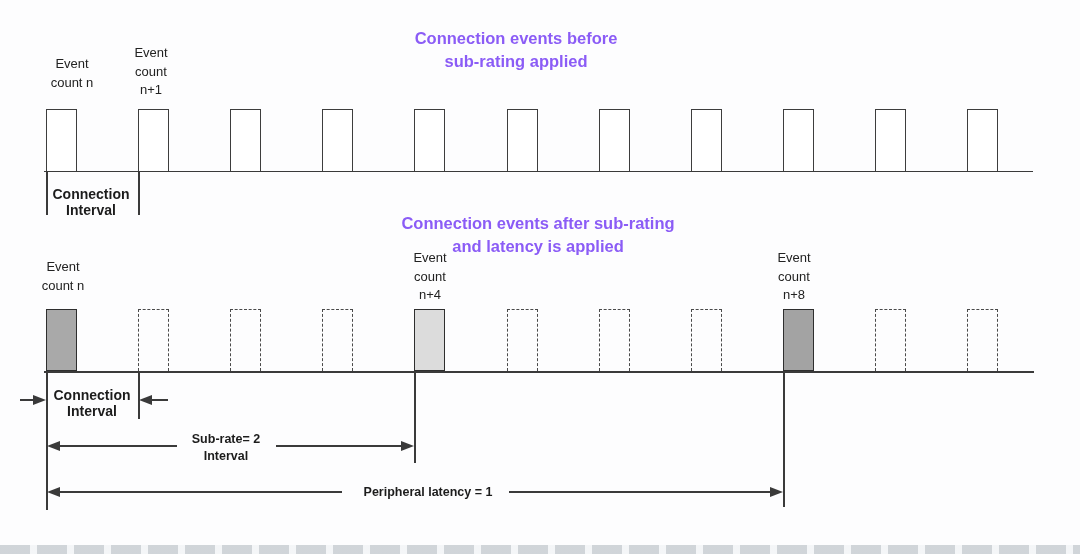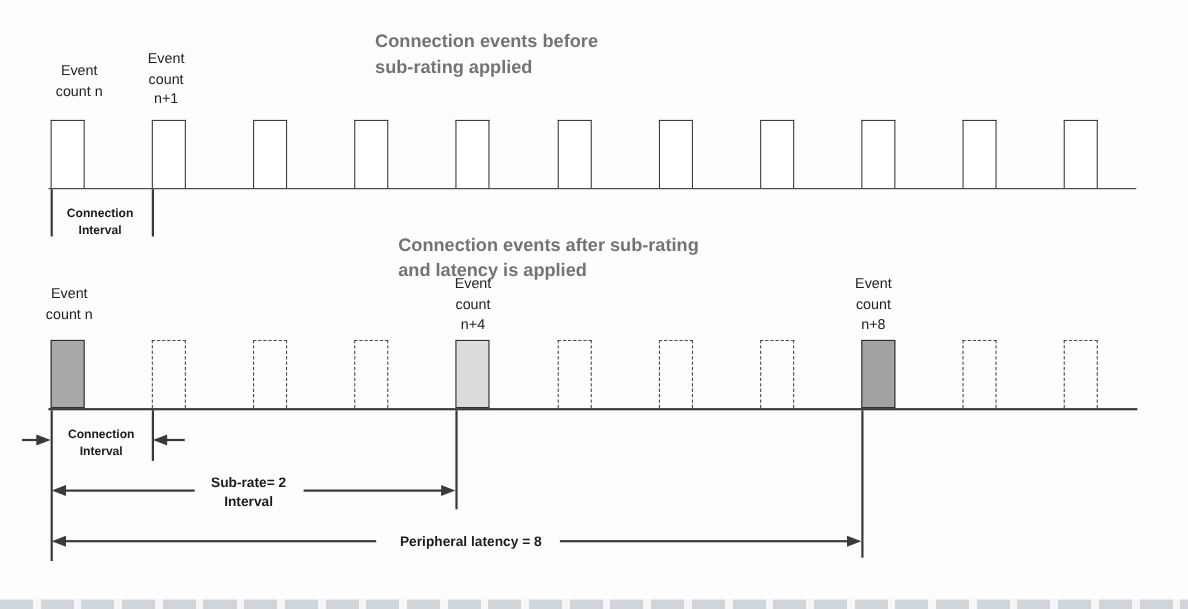--- a/index.html
+++ b/index.html
@@ -2,26 +2,26 @@
 <html style="--line: #3a3a3a; --fill-dark: #a9a9a9; --fill-light: #dcdcdc; --fill-medium: #a3a3a3;"><head>
 <meta charset="utf-8">
 <style>
   html,body{margin:0;padding:0;background:#fff;}
   #canvas{
     position:relative;width:1080px;height:554px;background:#fdfdfe;
     font-family:"Liberation Sans","DejaVu Sans",sans-serif;color:#1c1c1c;
     overflow:hidden;
   }
   .title{position:absolute;font-weight:700;font-size:16.5px;line-height:23px;
-    color:#737373;white-space:pre-line;}
+    color:#8b5cf6;text-align:center;white-space:pre-line;}
   .lbl{position:absolute;font-size:13px;line-height:18.5px;color:#222;
     text-align:center;white-space:pre-line;}
   .ann{position:absolute;font-size:12.5px;line-height:16.5px;font-weight:600;
     color:#1c1c1c;text-align:center;white-space:pre-line;}
-  .ci{position:absolute;font-size:11px;line-height:16px;font-weight:600;
+  .ci{position:absolute;font-size:14px;line-height:16px;font-weight:600;
     color:#1c1c1c;text-align:center;white-space:pre-line;}
   .hline{position:absolute;height:1.6px;background:var(--line,#3a3a3a);}
   .vline{position:absolute;width:1.5px;background:var(--line,#3a3a3a);}
   .row{position:absolute;height:62px;}
   .pulse{position:absolute;top:0;bottom:0;width:31px;box-sizing:border-box;}
   .p-outline{border:1.6px solid #3d3d3d;border-bottom:none;background:#ffffff;}
   .p-dashed{border:1.7px dashed #4a4a4a;border-bottom:none;background:transparent;}
   .p-filled_dark{background:var(--fill-dark,#a9a9a9);border:1.8px solid #2e2e2e;}
   .p-filled_light{background:var(--fill-light,#dcdcdc);border:1.8px solid #2e2e2e;}
   .p-filled_medium{background:var(--fill-medium,#a3a3a3);border:1.8px solid #2e2e2e;}
@@ -109,18 +109,18 @@
 
   <div class="ah ah-left" style="left:47px;top:440.5px;"></div>
   <div class="hline" style="left:59px;top:445px;width:118px;"></div>
   <div class="ann" style="left:169px;top:431px;width:114px;">Sub-rate= 2
 Interval</div>
   <div class="hline" style="left:276px;top:445px;width:126px;"></div>
   <div class="ah ah-right" style="left:401px;top:440.5px;"></div>
 
   <div class="ah ah-left" style="left:47px;top:486.5px;"></div>
   <div class="hline" style="left:59px;top:491px;width:283px;"></div>
-  <div class="ann" style="left:345px;top:484px;width:166px;">Peripheral latency = 8</div>
+  <div class="ann" style="left:345px;top:484px;width:166px;">Peripheral latency = 1</div>
   <div class="hline" style="left:509px;top:491px;width:262px;"></div>
   <div class="ah ah-right" style="left:770px;top:486.5px;"></div>
 
   <div id="bottom-strip"></div>
 </div>
 
 </body></html>

